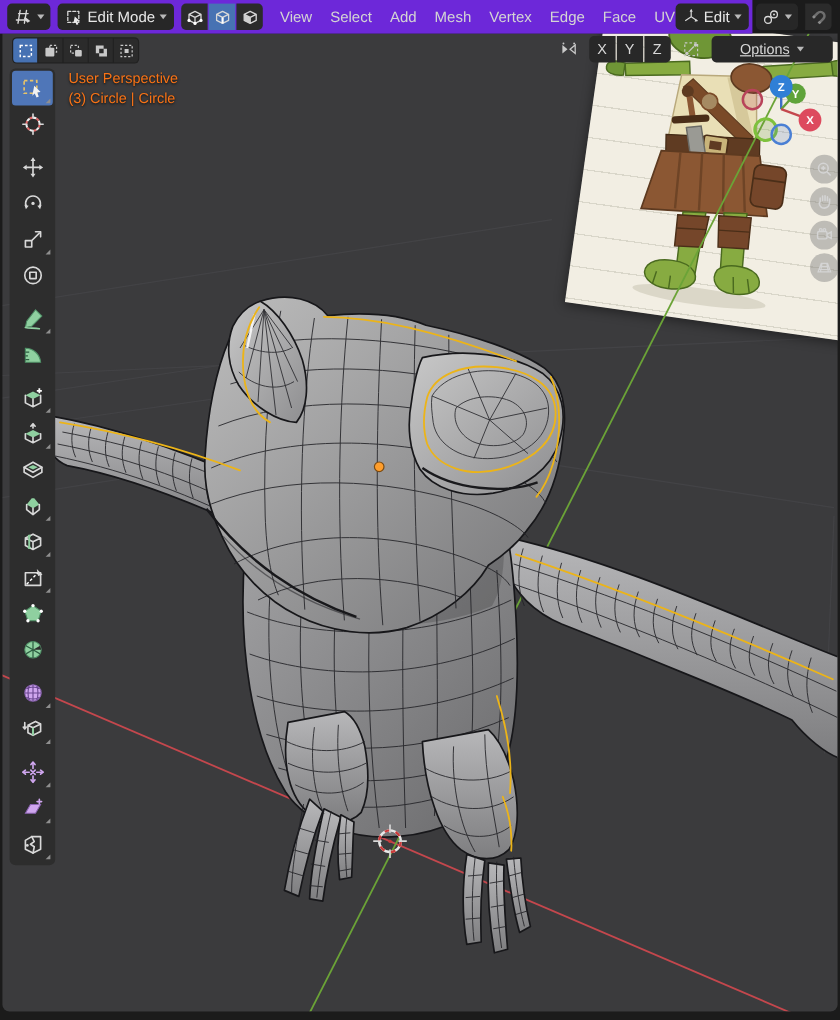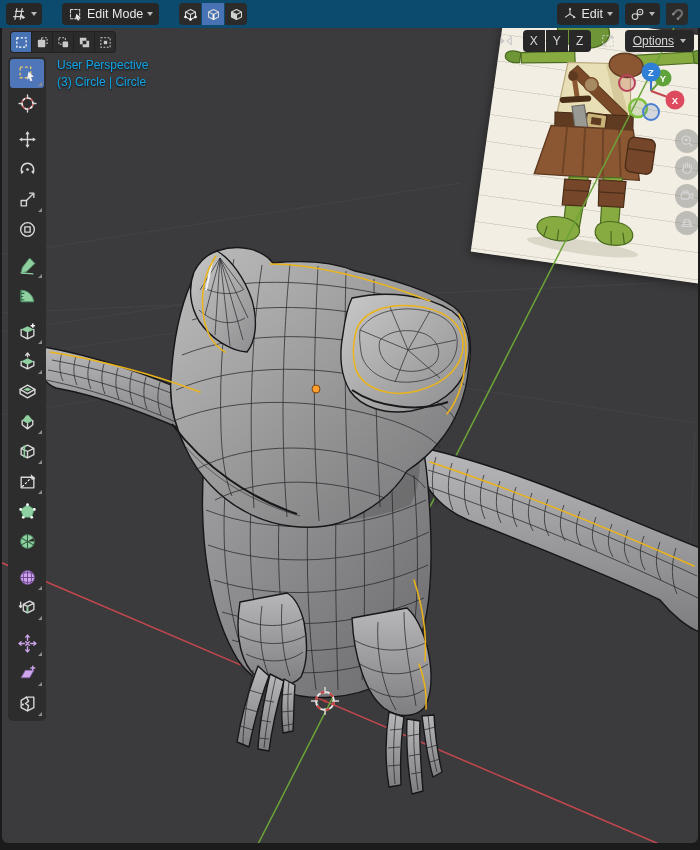--- a/index.html
+++ b/index.html
@@ -1,20 +1,20 @@
 <!DOCTYPE html>
 <html><head>
 <meta charset="utf-8">
 <style>
   html,body{margin:0;padding:0;}
   body{width:700px;height:850px;background:#1b1b1b;font-family:"Liberation Sans",sans-serif;position:relative;overflow:hidden;
        -webkit-font-smoothing:antialiased;}
   
-  .hdr{position:absolute;left:0;top:0;width:700px;height:28px;background:#0c4a6e;display:flex;align-items:center;
-       padding:0 6px;box-sizing:border-box;z-index:40;gap:14px;}
+  .hdr{position:absolute;left:0;top:0;width:627px;height:28px;background:#6d28d9;display:flex;align-items:center;
+       padding:0 6px;box-sizing:border-box;z-index:40;}
   .hbtn{display:flex;align-items:center;gap:4px;background:#272727;border-radius:4px;height:22px;padding:0 6px;margin-right:6px;cursor:default;}
   .caret{width:0;height:0;border-left:3.5px solid transparent;border-right:3.5px solid transparent;border-top:4.5px solid #b9b9b9;}
   .mode-label{color:#e8e8e8;font-size:12.5px;white-space:nowrap;}
   .selgrp{display:flex;gap:1px;margin-right:10px;}
   .selgrp .sbtn{width:22px;height:22px;background:#2b2b2b;display:flex;align-items:center;justify-content:center;}
   .selgrp .sbtn:first-child{border-radius:4px 0 0 4px;}
   .selgrp .sbtn:last-child{border-radius:0 4px 4px 0;}
   .selgrp .sbtn.on{background:#4772b3;}
   .menus{display:flex;gap:15px;color:#d4d4d4;font-size:12.5px;margin-left:4px;white-space:nowrap;}
   .menus span{cursor:default;}
@@ -25,21 +25,21 @@
   .igrp .sbtn:last-child{border-radius:0 4px 4px 0;}
   .dim{opacity:.45;}
   
   .vp{position:absolute;left:2px;top:28px;width:696px;height:815px;background:#3b3b3d;border-radius:0 0 6px 6px;overflow:hidden;}
   .vp svg.full{position:absolute;left:0;top:0;}
   
   .paper{position:absolute;left:503px;top:-20px;width:330px;height:246px;background:
          repeating-linear-gradient(180deg,#f2eee3 0px,#f2eee3 26px,#d9d6c9 26px,#d9d6c9 27px);
          transform:rotate(8deg);transform-origin:top left;box-shadow:0 2px 10px rgba(0,0,0,.45);}
   
-  .ovtxt{position:absolute;left:55px;top:29px;color:#0ea5e9;font-size:12px;text-shadow:0 1px 2px rgba(0,0,0,.85);line-height:17px;z-index:20;}
+  .ovtxt{position:absolute;left:55px;top:29px;color:#f97316;font-size:12px;text-shadow:0 1px 2px rgba(0,0,0,.85);line-height:17px;z-index:20;}
   
   .ts-left{position:absolute;left:8px;top:3px;display:flex;gap:1px;background:#212121;border-radius:4px;padding:1px;z-index:30;}
   .ts-left .tsb{width:20px;height:20px;background:#2b2b2b;display:flex;align-items:center;justify-content:center;}
   .ts-left .tsb:first-child{border-radius:3px 0 0 3px;}
   .ts-left .tsb:last-child{border-radius:0 3px 3px 0;}
   .ts-left .tsb.on{background:#4772b3;}
   .ts-right{position:absolute;top:2px;right:4px;display:flex;align-items:center;gap:4px;z-index:30;}
   .tsrb{height:22px;background:#282828;border-radius:4px;display:flex;align-items:center;justify-content:center;padding:0 5px;color:#d8d8d8;font-size:12px;}
   .xyzgrp{display:flex;gap:1px;}
   .xyzgrp .tsrb{border-radius:0;width:12px;}
@@ -93,20 +93,30 @@
         <path class="iw" d="M9 3 L15 6 V12 L9 15 L3 12 V6 Z M3 6 L9 9 L15 6" stroke-width="1"></path>
         <path d="M9 9 V15" stroke="#ffffff" stroke-width="2.2"></path>
       </svg>
     </div>
     <div class="sbtn">
       <svg width="15" height="15" viewBox="0 0 18 18">
         <path class="iw" d="M9 3 L15 6 V12 L9 15 L3 12 V6 Z M3 6 L9 9 L15 6 M9 9 V15" stroke-width="1"></path>
         <path d="M3 6 L9 9 V15 L3 12 Z" fill="#cfcfcf"></path>
       </svg>
     </div>
+  </div>
+  <div class="menus">
+    <span>View</span>
+    <span>Select</span>
+    <span>Add</span>
+    <span>Mesh</span>
+    <span>Vertex</span>
+    <span>Edge</span>
+    <span>Face</span>
+    <span>UV</span>
   </div>
   <div class="rightgrp">
     <div class="hbtn">
       <svg width="14" height="14" viewBox="0 0 18 18">
         <path class="iw" d="M9 9 V2 M9 9 L15 13 M9 9 L3 13"></path>
         <path d="M7.3 3.5 L9 0.5 L10.7 3.5 Z M13.5 11 L16.5 13.6 L12.7 14.4 Z" fill="#d8d8d8"></path>
       </svg>
       <span class="mode-label">Edit</span>
       <span class="caret"></span>
     </div>
@@ -460,21 +470,21 @@
       <div class="tsrb">Z</div>
     </div>
     <div class="tsrb" style="background:transparent;">
       <svg width="16" height="16" viewBox="0 0 18 18">
         <rect x="3" y="3" width="12" height="12" stroke="#c9c9c9" stroke-width="1.1" fill="none" stroke-dasharray="2.4 2"></rect>
         <circle cx="5" cy="13" r="1.6" fill="#c9c9c9"></circle>
           <circle cx="13" cy="5" r="1.6" fill="#c9c9c9"></circle>
         <path d="M6.5 11.5 L11.5 6.5" stroke="#c9c9c9" stroke-width="1.2"></path>
       </svg>
     </div>
-    <div class="tsrb" style="gap:6px;padding:0 8px;text-decoration:underline;">
+    <div class="tsrb" style="gap:6px;padding:0 24px;text-decoration:underline;">
       <span>Options</span>
       <span class="caret"></span>
     </div>
   </div>
 
   <div class="ovtxt">
     <div>User Perspective</div>
     <div>(3) Circle | Circle</div>
   </div>
 

